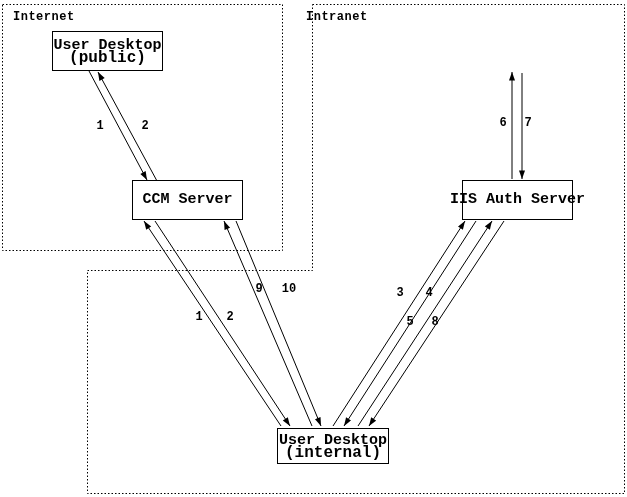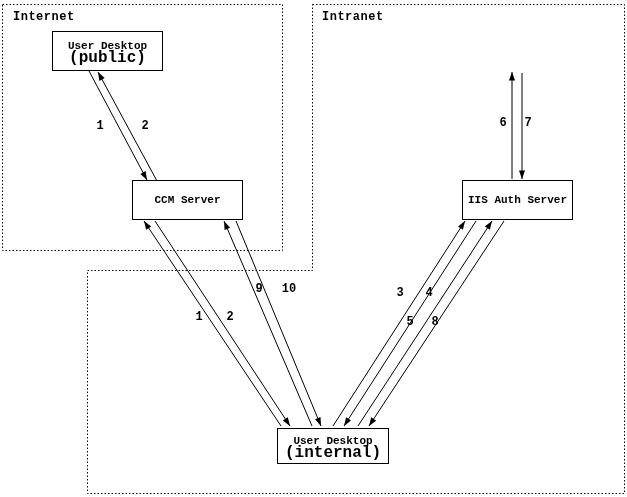--- a/index.html
+++ b/index.html
@@ -14,21 +14,21 @@
   svg.layer{position:absolute;left:0;top:0;}
   .node{
     position:absolute;
     border:1.5px solid #000;
     background:#fff;
     display:flex;flex-direction:column;
     align-items:center;justify-content:center;
     text-align:center;
     box-sizing:border-box;
   }
-  .node .title{font-size:11px;font-weight:bold;line-height:14px;white-space:nowrap;}
+  .node .title{font-size:15px;font-weight:bold;line-height:14px;white-space:nowrap;}
   .node .subtitle{font-size:16px;font-weight:bold;line-height:11px;white-space:nowrap;}
   .zone-label{position:absolute;font-size:12px;font-weight:bold;letter-spacing:0.5px;white-space:nowrap;}
   .edge-label{position:absolute;font-size:12px;font-weight:bold;transform:translate(-50%,-50%);white-space:nowrap;}
 </style>
 </head>
 <body>
 
 <div class="canvas">
 
   <svg class="layer" width="627" height="497" viewBox="0 0 627 497">
@@ -58,21 +58,21 @@
 
       <line x1="358" y1="426" x2="492" y2="221" marker-end="url(#ah)"></line>
       <line x1="504" y1="221" x2="369" y2="426" marker-end="url(#ah)"></line>
 
       <line x1="512" y1="179" x2="512" y2="72" marker-end="url(#ah)"></line>
       <line x1="522" y1="73" x2="522" y2="179" marker-end="url(#ah)"></line>
     </g>
   </svg>
 
   <div class="zone-label" style="left:13px;top:10px;">Internet</div>
-  <div class="zone-label" style="left:322px;top:10px;">Intranet</div>
+  <div class="zone-label" style="left:306px;top:10px;">Intranet</div>
 
   <div class="node" style="left:52px;top:31px;width:111px;height:40px;">
     <span class="title">User Desktop</span>
     <span class="subtitle">(public)</span>
   </div>
 
   <div class="node" style="left:132px;top:180px;width:111px;height:40px;">
     <span class="title">CCM Server</span>
   </div>
 

